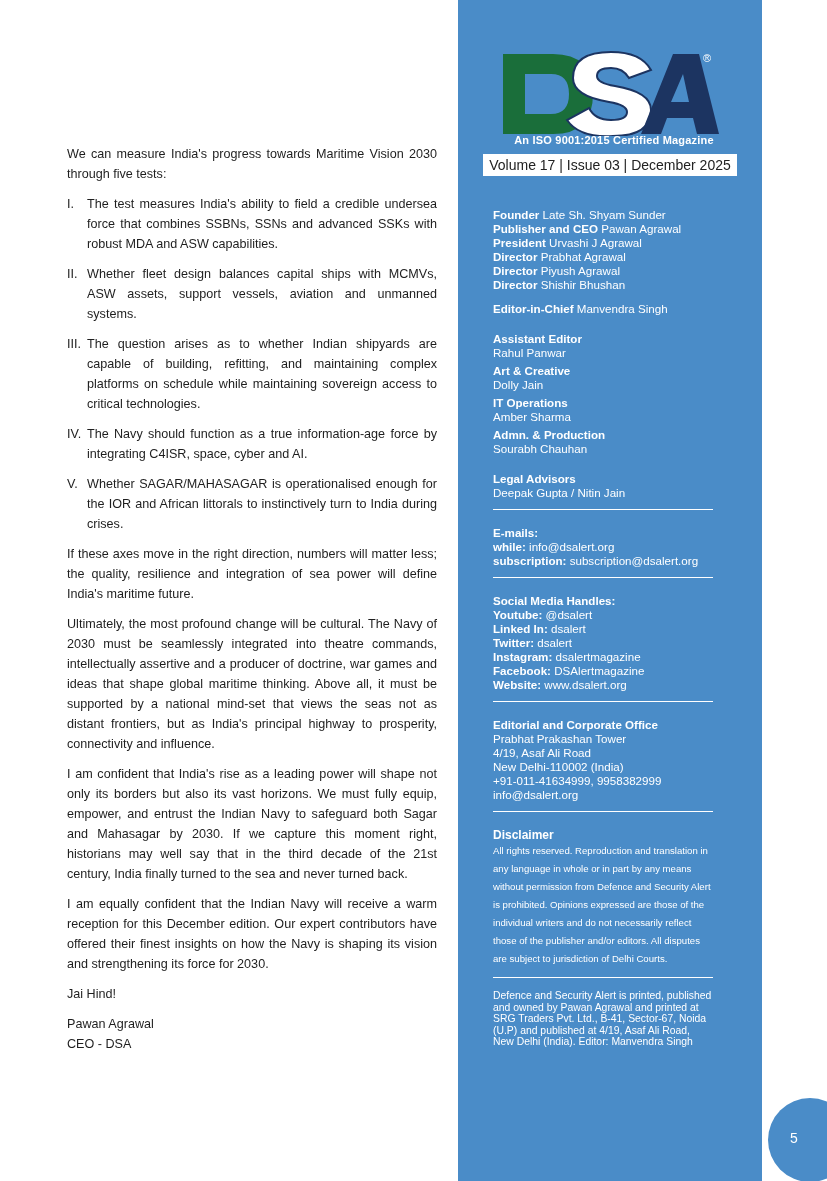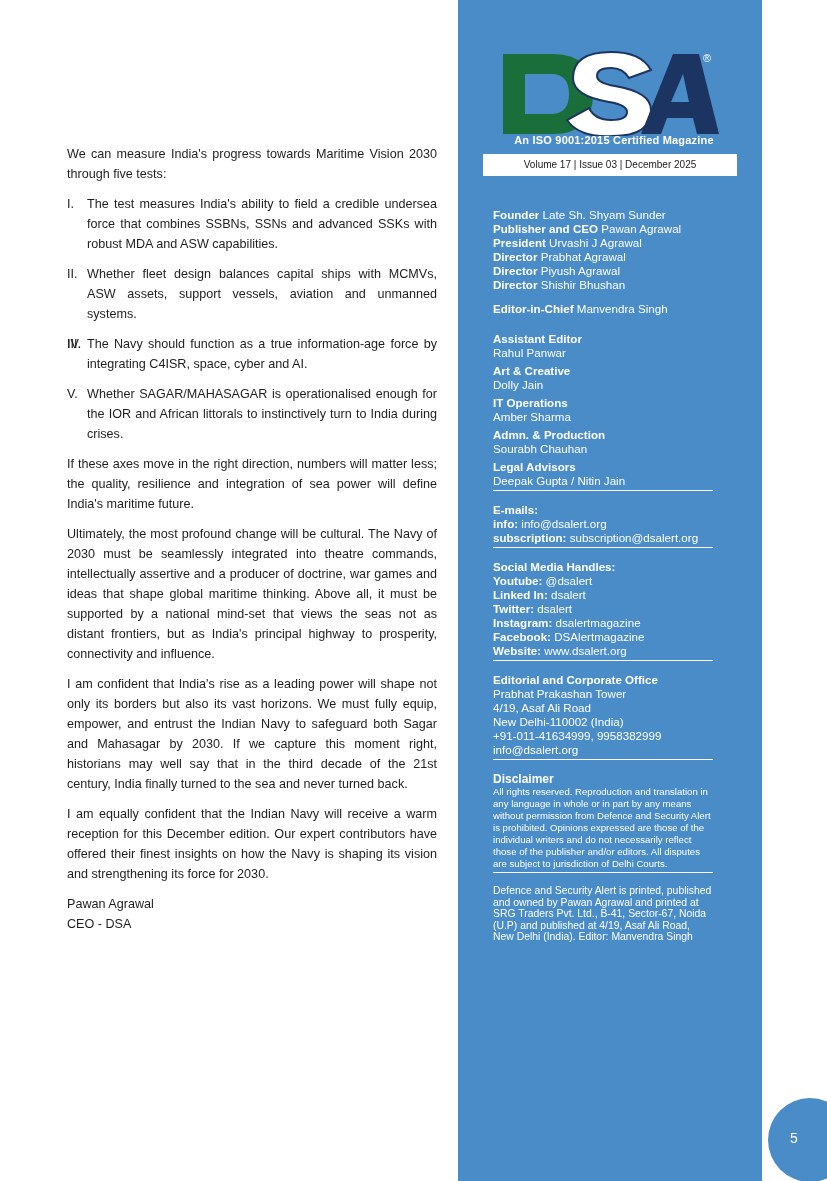--- a/index.html
+++ b/index.html
@@ -8,53 +8,54 @@
   .main p { margin:0 0 10px 0; }
   .main ol { margin:0 0 10px 0; padding:0; list-style:none; }
   .main li { position:relative; padding-left:20px; margin-bottom:10px; }
   .main li .num { position:absolute; left:0; top:0; }
   .sig p { margin:0 0 10px 0; text-align:left; }
   .sig .l { display:block; }
 
   .panel { position:absolute; left:458px; top:0; width:304px; height:1181px; background:#4a8cc8; color:#fff; }
   .logo { position:absolute; left:43px; top:48px; width:220px; height:88px; }
   .iso { position:absolute; left:46px; top:134px; width:220px; text-align:center; font-weight:bold; font-size:11px; color:#fff; letter-spacing:0.2px; }
-  .vol { position:absolute; left:25px; top:154px; width:254px; height:22px; background:#fff; color:#222; font-size:10px; line-height:22px; text-align:center; }
+  .vol { position:absolute; left:25px; top:154px; width:254px; height:22px; background:#fff; color:#222; font-size:14px; line-height:22px; text-align:center; }
   .mast { position:absolute; left:35px; top:208px; width:220px; font-size:11.6px; line-height:14px; }
   .mast .row { white-space:nowrap; }
   .mast b { font-weight:bold; }
   .gap { height:10px; }
   .blk { margin-bottom:4px; }
   .blk .h { font-weight:bold; }
-  .rule { border-bottom:1.4px solid #fff; padding-bottom:2px; margin-bottom:12px; }
-  .disc { font-size:9.6px; line-height:12px; }
+  .rule { border-bottom:1.4px solid #fff; padding-bottom:9px; margin-bottom:12px;margin-top:16px; }
+  .disc { font-size:9.6px; line-height:18px; }
   .print { font-size:10.4px; line-height:11.6px; margin-top:6px; }
   .footer { position:absolute; left:16px; top:1202px; font-size:11px; white-space:nowrap; color:#fff; }
   .footer .b { font-weight:bold; letter-spacing:0.3px; font-size:11px; }
   .mini-logo { display:inline-block; vertical-align:-2px; margin-left:2px; }
   .circle { position:absolute; left:768px; top:1098px; width:84px; height:84px; border-radius:50%; background:#4a8cc8; }
   .pnum { position:absolute; left:790px; top:1130px; font-size:14px; color:#fff; }
 </style>
 </head>
 <body>
 
 <div class="main">
   <p>We can measure India's progress towards Maritime Vision 2030 through five tests:</p>
   <ol>
     <li><span class="num">I.</span><span>The test measures India's ability to field a credible undersea force that combines SSBNs, SSNs and advanced SSKs with robust MDA and ASW capabilities.</span></li>
     <li><span class="num">II.</span><span>Whether fleet design balances capital ships with MCMVs, ASW assets, support vessels, aviation and unmanned systems.</span></li>
-    <li><span class="num">III.</span></li>
+    <li><span class="num">III.</span><span>The question arises as to whether Indian shipyards are capable of building, refitting, and maintaining complex platforms on schedule while maintaining sovereign access to critical technologies.</span></li>
     <li><span class="num">IV.</span><span>The Navy should function as a true information-age force by integrating C4ISR, space, cyber and AI.</span></li>
     <li><span class="num">V.</span><span>Whether SAGAR/MAHASAGAR is operationalised enough for the IOR and African littorals to instinctively turn to India during crises.</span></li>
   </ol>
   <p>If these axes move in the right direction, numbers will matter less; the quality, resilience and integration of sea power will define India's maritime future.</p>
   <p>Ultimately, the most profound change will be cultural. The Navy of 2030 must be seamlessly integrated into theatre commands, intellectually assertive and a producer of doctrine, war games and ideas that shape global maritime thinking. Above all, it must be supported by a national mind-set that views the seas not as distant frontiers, but as India's principal highway to prosperity, connectivity and influence.</p>
   <p>I am confident that India's rise as a leading power will shape not only its borders but also its vast horizons. We must fully equip, empower, and entrust the Indian Navy to safeguard both Sagar and Mahasagar by 2030. If we capture this moment right, historians may well say that in the third decade of the 21st century, India finally turned to the sea and never turned back.</p>
   <p>I am equally confident that the Indian Navy will receive a warm reception for this December edition. Our expert contributors have offered their finest insights on how the Navy is shaping its vision and strengthening its force for 2030.</p>
   <div class="sig">
+    <p>Jai Hind!</p>
     <p>
       <span class="l">Pawan Agrawal</span>
       <span class="l">CEO - DSA</span>
     </p>
   </div>
 </div>
 
 <div class="panel">
   <svg class="logo" viewBox="0 0 220 88">
     <path d="M2,6 L52,6 Q92,6 92,46 Q92,86 52,86 L2,86 Z M24,26 L24,66 L50,66 Q68,66 68,46 Q68,26 50,26 Z" fill="#1a6e3a" fill-rule="evenodd"></path>
@@ -92,21 +93,21 @@
         <div class="h">Admn. &amp; Production</div>
         <div>Sourabh Chauhan</div>
       </div>
     <div class="blk rule">
         <div class="h">Legal Advisors</div>
         <div>Deepak Gupta / Nitin Jain</div>
       </div>
 
     <div class="rule">
       <div class="h" style="font-weight:bold">E-mails:</div>
-      <div class="row"><b>info:</b> <span>info@dsalert.org</span></div>
+      <div class="row"><b>while:</b> <span>info@dsalert.org</span></div>
       <div class="row"><b>subscription:</b> <span>subscription@dsalert.org</span></div>
     </div>
 
     <div class="rule">
       <div style="font-weight:bold">Social Media Handles:</div>
       <div class="row"><b>Youtube:</b> <span>@dsalert</span></div>
       <div class="row"><b>Linked In:</b> <span>dsalert</span></div>
       <div class="row"><b>Twitter:</b> <span>dsalert</span></div>
       <div class="row"><b>Instagram:</b> <span>dsalertmagazine</span></div>
       <div class="row"><b>Facebook:</b> <span>DSAlertmagazine</span></div>

